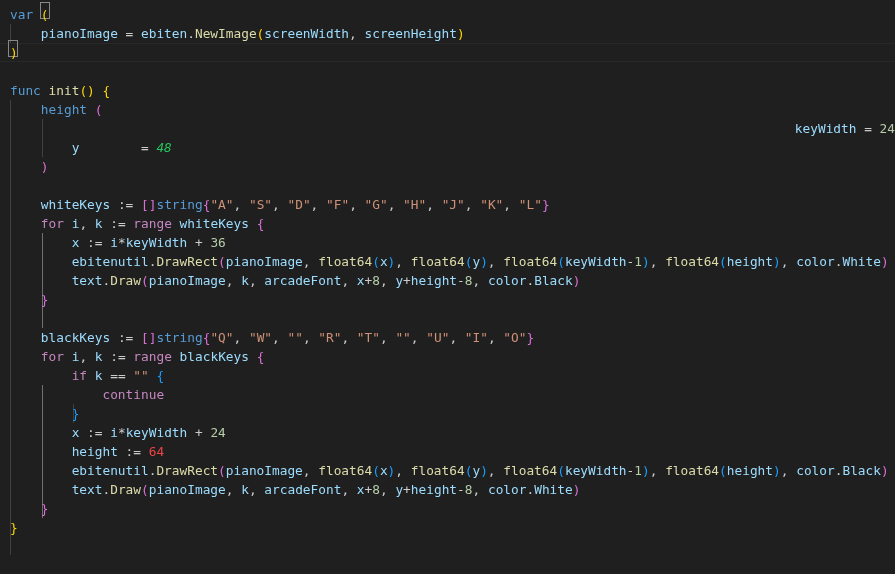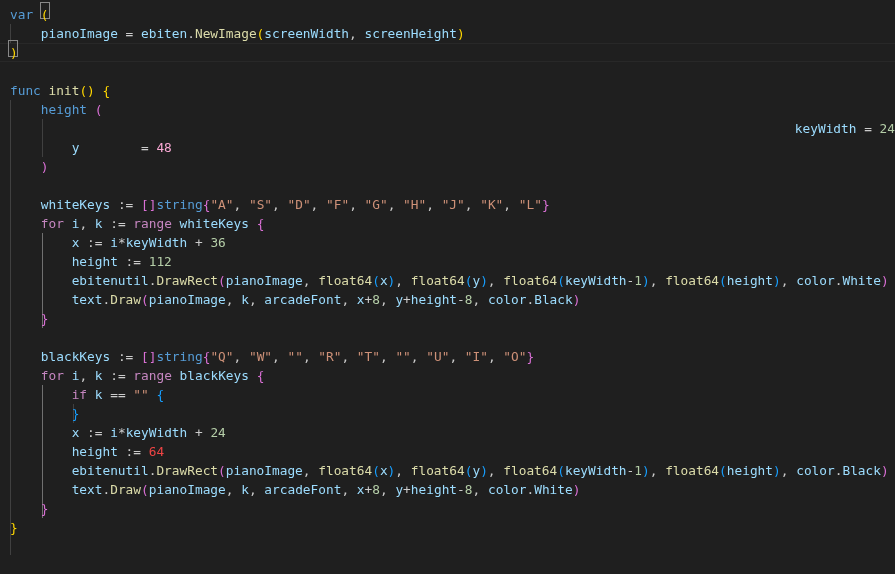--- a/index.html
+++ b/index.html
@@ -115,48 +115,48 @@
     <div class="row" style="height: 19px;"><span class="t-br0" style="color: rgb(255, 215, 0);">)</span></div>
 
     <div class="row" style="height: 19px;"> </div>
 
     <div class="row" style="height: 19px;"><span class="t-kw" style="color: rgb(86, 156, 214);">func</span><span class="t-punc" style="color: rgb(204, 204, 204);"> </span><span class="t-fn" style="color: rgb(220, 220, 170);">init</span><span class="t-br0" style="color: rgb(255, 215, 0);">()</span><span class="t-punc" style="color: rgb(204, 204, 204);"> </span><span class="t-br0" style="color: rgb(255, 215, 0);">{</span></div>
 
     <div class="row" style="height: 19px;"><span class="t-punc" style="color: rgb(204, 204, 204);">    </span><span class="t-kw" style="color: rgb(86, 156, 214);">height</span><span class="t-punc" style="color: rgb(204, 204, 204);"> </span><span class="t-br1" style="color: rgb(218, 112, 214);">(</span></div>
 
     <div class="row" style="height: 19px; text-align: right;"><span class="t-punc" style="color: rgb(204, 204, 204);">        </span><span class="t-var" style="color: rgb(156, 220, 254);">keyWidth</span><span class="t-punc" style="color: rgb(204, 204, 204);"> = </span><span class="t-num" style="color: rgb(181, 206, 168);">24</span></div>
 
-    <div class="row" style="height: 19px;"><span class="t-punc" style="color: rgb(204, 204, 204);">        </span><span class="t-var" style="color: rgb(156, 220, 254);">y</span><span class="t-punc" style="color: rgb(204, 204, 204);">        = </span><span class="t-num" style="color: #f9a8d4;">48</span></div>
+    <div class="row" style="height: 19px;"><span class="t-punc" style="color: rgb(204, 204, 204);">        </span><span class="t-var" style="color: rgb(156, 220, 254);">y</span><span class="t-punc" style="color: rgb(204, 204, 204);">        = </span><span class="t-num" style="color: #22c55e; font-style: italic;">48</span></div>
 
     <div class="row" style="height: 19px;"><span class="t-punc" style="color: rgb(204, 204, 204);">    </span><span class="t-br1" style="color: rgb(218, 112, 214);">)</span></div>
 
     <div class="row" style="height: 19px;"> </div>
 
     <div class="row" style="height: 19px;"><span class="t-punc" style="color: rgb(204, 204, 204);">    </span><span class="t-var" style="color: rgb(156, 220, 254);">whiteKeys</span><span class="t-punc" style="color: rgb(204, 204, 204);"> := </span><span class="t-br1" style="color: rgb(218, 112, 214);">[]</span><span class="t-kw" style="color: rgb(86, 156, 214);">string</span><span class="t-br1" style="color: rgb(218, 112, 214);">{</span><span class="t-str" style="color: rgb(206, 145, 120);">"A"</span><span class="t-punc" style="color: rgb(204, 204, 204);">, </span><span class="t-str" style="color: rgb(206, 145, 120);">"S"</span><span class="t-punc" style="color: rgb(204, 204, 204);">, </span><span class="t-str" style="color: rgb(206, 145, 120);">"D"</span><span class="t-punc" style="color: rgb(204, 204, 204);">, </span><span class="t-str" style="color: rgb(206, 145, 120);">"F"</span><span class="t-punc" style="color: rgb(204, 204, 204);">, </span><span class="t-str" style="color: rgb(206, 145, 120);">"G"</span><span class="t-punc" style="color: rgb(204, 204, 204);">, </span><span class="t-str" style="color: rgb(206, 145, 120);">"H"</span><span class="t-punc" style="color: rgb(204, 204, 204);">, </span><span class="t-str" style="color: rgb(206, 145, 120);">"J"</span><span class="t-punc" style="color: rgb(204, 204, 204);">, </span><span class="t-str" style="color: rgb(206, 145, 120);">"K"</span><span class="t-punc" style="color: rgb(204, 204, 204);">, </span><span class="t-str" style="color: rgb(206, 145, 120);">"L"</span><span class="t-br1" style="color: rgb(218, 112, 214);">}</span></div>
 
     <div class="row" style="height: 19px;"><span class="t-punc" style="color: rgb(204, 204, 204);">    </span><span class="t-ctrl" style="color: rgb(197, 134, 192);">for</span><span class="t-punc" style="color: rgb(204, 204, 204);"> </span><span class="t-var" style="color: rgb(156, 220, 254);">i</span><span class="t-punc" style="color: rgb(204, 204, 204);">, </span><span class="t-var" style="color: rgb(156, 220, 254);">k</span><span class="t-punc" style="color: rgb(204, 204, 204);"> := </span><span class="t-ctrl" style="color: rgb(197, 134, 192);">range</span><span class="t-punc" style="color: rgb(204, 204, 204);"> </span><span class="t-var" style="color: rgb(156, 220, 254);">whiteKeys</span><span class="t-punc" style="color: rgb(204, 204, 204);"> </span><span class="t-br1" style="color: rgb(218, 112, 214);">{</span></div>
 
     <div class="row" style="height: 19px;"><span class="t-punc" style="color: rgb(204, 204, 204);">        </span><span class="t-var" style="color: rgb(156, 220, 254);">x</span><span class="t-punc" style="color: rgb(204, 204, 204);"> := </span><span class="t-var" style="color: rgb(156, 220, 254);">i</span><span class="t-punc" style="color: rgb(204, 204, 204);">*</span><span class="t-var" style="color: rgb(156, 220, 254);">keyWidth</span><span class="t-punc" style="color: rgb(204, 204, 204);"> + </span><span class="t-num" style="color: rgb(181, 206, 168);">36</span></div>
 
-    <div class="row" style="height: 19px;"><span class="t-punc" style="color: rgb(204, 204, 204);">        </span><span class="t-var" style="color: rgb(156, 220, 254);">height</span><span class="t-punc" style="color: rgb(204, 204, 204);"> := </span><span class="t-num" style="color: rgb(181, 206, 168);">112</span></div>
 
     <div class="row" style="height: 19px;"><span class="t-punc" style="color: rgb(204, 204, 204);">        </span><span class="t-var" style="color: rgb(156, 220, 254);">ebitenutil</span><span class="t-punc" style="color: rgb(204, 204, 204);">.</span><span class="t-fn" style="color: rgb(220, 220, 170);">DrawRect</span><span class="t-br1" style="color: rgb(218, 112, 214);">(</span><span class="t-var" style="color: rgb(156, 220, 254);">pianoImage</span><span class="t-punc" style="color: rgb(204, 204, 204);">, </span><span class="t-fn" style="color: rgb(220, 220, 170);">float64</span><span class="t-br2" style="color: rgb(23, 159, 255);">(</span><span class="t-var" style="color: rgb(156, 220, 254);">x</span><span class="t-br2" style="color: rgb(23, 159, 255);">)</span><span class="t-punc" style="color: rgb(204, 204, 204);">, </span><span class="t-fn" style="color: rgb(220, 220, 170);">float64</span><span class="t-br2" style="color: rgb(23, 159, 255);">(</span><span class="t-var" style="color: rgb(156, 220, 254);">y</span><span class="t-br2" style="color: rgb(23, 159, 255);">)</span><span class="t-punc" style="color: rgb(204, 204, 204);">, </span><span class="t-fn" style="color: rgb(220, 220, 170);">float64</span><span class="t-br2" style="color: rgb(23, 159, 255);">(</span><span class="t-var" style="color: rgb(156, 220, 254);">keyWidth</span><span class="t-punc" style="color: rgb(204, 204, 204);">-</span><span class="t-num" style="color: rgb(181, 206, 168);">1</span><span class="t-br2" style="color: rgb(23, 159, 255);">)</span><span class="t-punc" style="color: rgb(204, 204, 204);">, </span><span class="t-fn" style="color: rgb(220, 220, 170);">float64</span><span class="t-br2" style="color: rgb(23, 159, 255);">(</span><span class="t-var" style="color: rgb(156, 220, 254);">height</span><span class="t-br2" style="color: rgb(23, 159, 255);">)</span><span class="t-punc" style="color: rgb(204, 204, 204);">, </span><span class="t-var" style="color: rgb(156, 220, 254);">color</span><span class="t-punc" style="color: rgb(204, 204, 204);">.</span><span class="t-var" style="color: rgb(156, 220, 254);">White</span><span class="t-br1" style="color: rgb(218, 112, 214);">)</span></div>
 
     <div class="row" style="height: 19px;"><span class="t-punc" style="color: rgb(204, 204, 204);">        </span><span class="t-var" style="color: rgb(156, 220, 254);">text</span><span class="t-punc" style="color: rgb(204, 204, 204);">.</span><span class="t-fn" style="color: rgb(220, 220, 170);">Draw</span><span class="t-br1" style="color: rgb(218, 112, 214);">(</span><span class="t-var" style="color: rgb(156, 220, 254);">pianoImage</span><span class="t-punc" style="color: rgb(204, 204, 204);">, </span><span class="t-var" style="color: rgb(156, 220, 254);">k</span><span class="t-punc" style="color: rgb(204, 204, 204);">, </span><span class="t-var" style="color: rgb(156, 220, 254);">arcadeFont</span><span class="t-punc" style="color: rgb(204, 204, 204);">, </span><span class="t-var" style="color: rgb(156, 220, 254);">x</span><span class="t-punc" style="color: rgb(204, 204, 204);">+</span><span class="t-num" style="color: rgb(181, 206, 168);">8</span><span class="t-punc" style="color: rgb(204, 204, 204);">, </span><span class="t-var" style="color: rgb(156, 220, 254);">y</span><span class="t-punc" style="color: rgb(204, 204, 204);">+</span><span class="t-var" style="color: rgb(156, 220, 254);">height</span><span class="t-punc" style="color: rgb(204, 204, 204);">-</span><span class="t-num" style="color: rgb(181, 206, 168);">8</span><span class="t-punc" style="color: rgb(204, 204, 204);">, </span><span class="t-var" style="color: rgb(156, 220, 254);">color</span><span class="t-punc" style="color: rgb(204, 204, 204);">.</span><span class="t-var" style="color: rgb(156, 220, 254);">Black</span><span class="t-br1" style="color: rgb(218, 112, 214);">)</span></div>
 
     <div class="row" style="height: 19px;"><span class="t-punc" style="color: rgb(204, 204, 204);">    </span><span class="t-br1" style="color: rgb(218, 112, 214);">}</span></div>
 
     <div class="row" style="height: 19px;"> </div>
 
     <div class="row" style="height: 19px;"><span class="t-punc" style="color: rgb(204, 204, 204);">    </span><span class="t-var" style="color: rgb(156, 220, 254);">blackKeys</span><span class="t-punc" style="color: rgb(204, 204, 204);"> := </span><span class="t-br1" style="color: rgb(218, 112, 214);">[]</span><span class="t-kw" style="color: rgb(86, 156, 214);">string</span><span class="t-br1" style="color: rgb(218, 112, 214);">{</span><span class="t-str" style="color: rgb(206, 145, 120);">"Q"</span><span class="t-punc" style="color: rgb(204, 204, 204);">, </span><span class="t-str" style="color: rgb(206, 145, 120);">"W"</span><span class="t-punc" style="color: rgb(204, 204, 204);">, </span><span class="t-str" style="color: rgb(206, 145, 120);">""</span><span class="t-punc" style="color: rgb(204, 204, 204);">, </span><span class="t-str" style="color: rgb(206, 145, 120);">"R"</span><span class="t-punc" style="color: rgb(204, 204, 204);">, </span><span class="t-str" style="color: rgb(206, 145, 120);">"T"</span><span class="t-punc" style="color: rgb(204, 204, 204);">, </span><span class="t-str" style="color: rgb(206, 145, 120);">""</span><span class="t-punc" style="color: rgb(204, 204, 204);">, </span><span class="t-str" style="color: rgb(206, 145, 120);">"U"</span><span class="t-punc" style="color: rgb(204, 204, 204);">, </span><span class="t-str" style="color: rgb(206, 145, 120);">"I"</span><span class="t-punc" style="color: rgb(204, 204, 204);">, </span><span class="t-str" style="color: rgb(206, 145, 120);">"O"</span><span class="t-br1" style="color: rgb(218, 112, 214);">}</span></div>
 
     <div class="row" style="height: 19px;"><span class="t-punc" style="color: rgb(204, 204, 204);">    </span><span class="t-ctrl" style="color: rgb(197, 134, 192);">for</span><span class="t-punc" style="color: rgb(204, 204, 204);"> </span><span class="t-var" style="color: rgb(156, 220, 254);">i</span><span class="t-punc" style="color: rgb(204, 204, 204);">, </span><span class="t-var" style="color: rgb(156, 220, 254);">k</span><span class="t-punc" style="color: rgb(204, 204, 204);"> := </span><span class="t-ctrl" style="color: rgb(197, 134, 192);">range</span><span class="t-punc" style="color: rgb(204, 204, 204);"> </span><span class="t-var" style="color: rgb(156, 220, 254);">blackKeys</span><span class="t-punc" style="color: rgb(204, 204, 204);"> </span><span class="t-br1" style="color: rgb(218, 112, 214);">{</span></div>
 
     <div class="row" style="height: 19px;"><span class="t-punc" style="color: rgb(204, 204, 204);">        </span><span class="t-ctrl" style="color: rgb(197, 134, 192);">if</span><span class="t-punc" style="color: rgb(204, 204, 204);"> </span><span class="t-var" style="color: rgb(156, 220, 254);">k</span><span class="t-punc" style="color: rgb(204, 204, 204);"> == </span><span class="t-str" style="color: rgb(206, 145, 120);">""</span><span class="t-punc" style="color: rgb(204, 204, 204);"> </span><span class="t-br2" style="color: rgb(23, 159, 255);">{</span></div>
 
+    <div class="row" style="height: 19px;"><span class="t-punc" style="color: rgb(204, 204, 204);">            </span><span class="t-ctrl" style="color: rgb(197, 134, 192);">continue</span></div>
 
     <div class="row" style="height: 19px;"><span class="t-punc" style="color: rgb(204, 204, 204);">        </span><span class="t-br2" style="color: rgb(23, 159, 255);">}</span></div>
 
     <div class="row" style="height: 19px;"><span class="t-punc" style="color: rgb(204, 204, 204);">        </span><span class="t-var" style="color: rgb(156, 220, 254);">x</span><span class="t-punc" style="color: rgb(204, 204, 204);"> := </span><span class="t-var" style="color: rgb(156, 220, 254);">i</span><span class="t-punc" style="color: rgb(204, 204, 204);">*</span><span class="t-var" style="color: rgb(156, 220, 254);">keyWidth</span><span class="t-punc" style="color: rgb(204, 204, 204);"> + </span><span class="t-num" style="color: rgb(181, 206, 168);">24</span></div>
 
     <div class="row" style="height: 19px;"><span class="t-punc" style="color: rgb(204, 204, 204);">        </span><span class="t-var" style="color: rgb(156, 220, 254);">height</span><span class="t-punc" style="color: rgb(204, 204, 204);"> := </span><span class="t-num" style="color: #ef4444;">64</span></div>
 
     <div class="row" style="height: 19px;"><span class="t-punc" style="color: rgb(204, 204, 204);">        </span><span class="t-var" style="color: rgb(156, 220, 254);">ebitenutil</span><span class="t-punc" style="color: rgb(204, 204, 204);">.</span><span class="t-fn" style="color: rgb(220, 220, 170);">DrawRect</span><span class="t-br1" style="color: rgb(218, 112, 214);">(</span><span class="t-var" style="color: rgb(156, 220, 254);">pianoImage</span><span class="t-punc" style="color: rgb(204, 204, 204);">, </span><span class="t-fn" style="color: rgb(220, 220, 170);">float64</span><span class="t-br2" style="color: rgb(23, 159, 255);">(</span><span class="t-var" style="color: rgb(156, 220, 254);">x</span><span class="t-br2" style="color: rgb(23, 159, 255);">)</span><span class="t-punc" style="color: rgb(204, 204, 204);">, </span><span class="t-fn" style="color: rgb(220, 220, 170);">float64</span><span class="t-br2" style="color: rgb(23, 159, 255);">(</span><span class="t-var" style="color: rgb(156, 220, 254);">y</span><span class="t-br2" style="color: rgb(23, 159, 255);">)</span><span class="t-punc" style="color: rgb(204, 204, 204);">, </span><span class="t-fn" style="color: rgb(220, 220, 170);">float64</span><span class="t-br2" style="color: rgb(23, 159, 255);">(</span><span class="t-var" style="color: rgb(156, 220, 254);">keyWidth</span><span class="t-punc" style="color: rgb(204, 204, 204);">-</span><span class="t-num" style="color: rgb(181, 206, 168);">1</span><span class="t-br2" style="color: rgb(23, 159, 255);">)</span><span class="t-punc" style="color: rgb(204, 204, 204);">, </span><span class="t-fn" style="color: rgb(220, 220, 170);">float64</span><span class="t-br2" style="color: rgb(23, 159, 255);">(</span><span class="t-var" style="color: rgb(156, 220, 254);">height</span><span class="t-br2" style="color: rgb(23, 159, 255);">)</span><span class="t-punc" style="color: rgb(204, 204, 204);">, </span><span class="t-var" style="color: rgb(156, 220, 254);">color</span><span class="t-punc" style="color: rgb(204, 204, 204);">.</span><span class="t-var" style="color: rgb(156, 220, 254);">Black</span><span class="t-br1" style="color: rgb(218, 112, 214);">)</span></div>
 
     <div class="row" style="height: 19px;"><span class="t-punc" style="color: rgb(204, 204, 204);">        </span><span class="t-var" style="color: rgb(156, 220, 254);">text</span><span class="t-punc" style="color: rgb(204, 204, 204);">.</span><span class="t-fn" style="color: rgb(220, 220, 170);">Draw</span><span class="t-br1" style="color: rgb(218, 112, 214);">(</span><span class="t-var" style="color: rgb(156, 220, 254);">pianoImage</span><span class="t-punc" style="color: rgb(204, 204, 204);">, </span><span class="t-var" style="color: rgb(156, 220, 254);">k</span><span class="t-punc" style="color: rgb(204, 204, 204);">, </span><span class="t-var" style="color: rgb(156, 220, 254);">arcadeFont</span><span class="t-punc" style="color: rgb(204, 204, 204);">, </span><span class="t-var" style="color: rgb(156, 220, 254);">x</span><span class="t-punc" style="color: rgb(204, 204, 204);">+</span><span class="t-num" style="color: rgb(181, 206, 168);">8</span><span class="t-punc" style="color: rgb(204, 204, 204);">, </span><span class="t-var" style="color: rgb(156, 220, 254);">y</span><span class="t-punc" style="color: rgb(204, 204, 204);">+</span><span class="t-var" style="color: rgb(156, 220, 254);">height</span><span class="t-punc" style="color: rgb(204, 204, 204);">-</span><span class="t-num" style="color: rgb(181, 206, 168);">8</span><span class="t-punc" style="color: rgb(204, 204, 204);">, </span><span class="t-var" style="color: rgb(156, 220, 254);">color</span><span class="t-punc" style="color: rgb(204, 204, 204);">.</span><span class="t-var" style="color: rgb(156, 220, 254);">White</span><span class="t-br1" style="color: rgb(218, 112, 214);">)</span></div>

